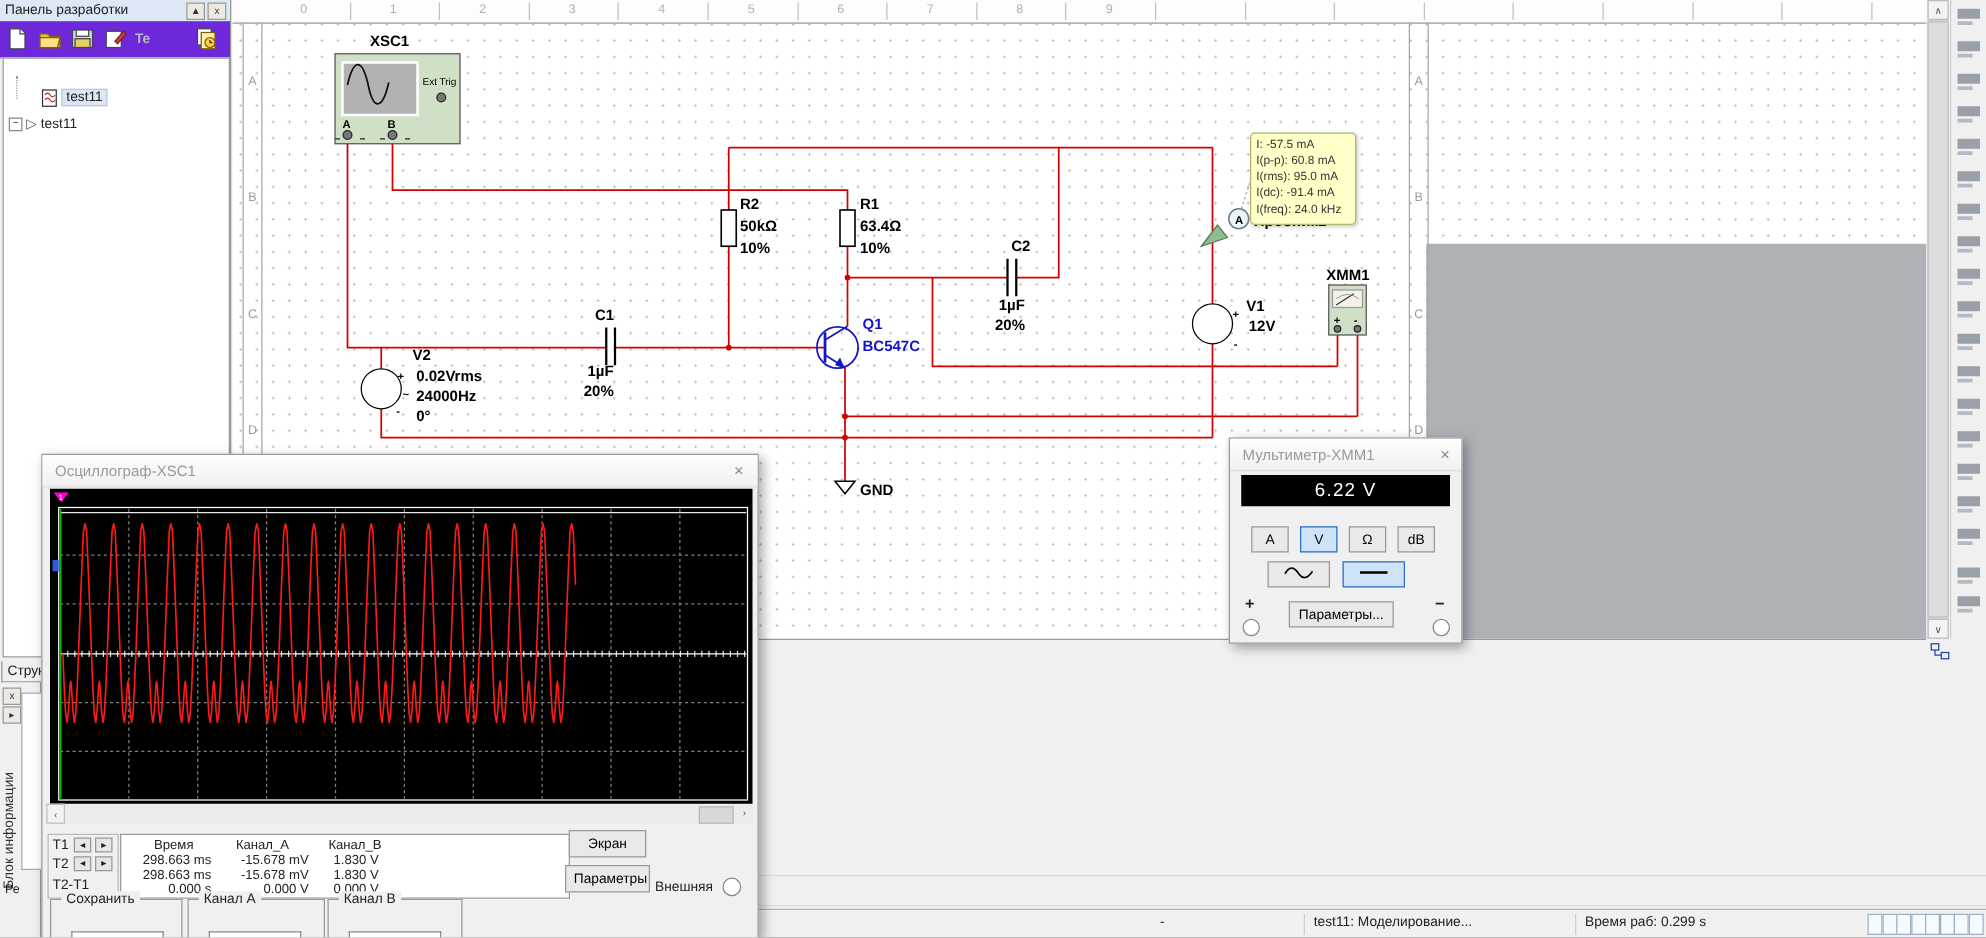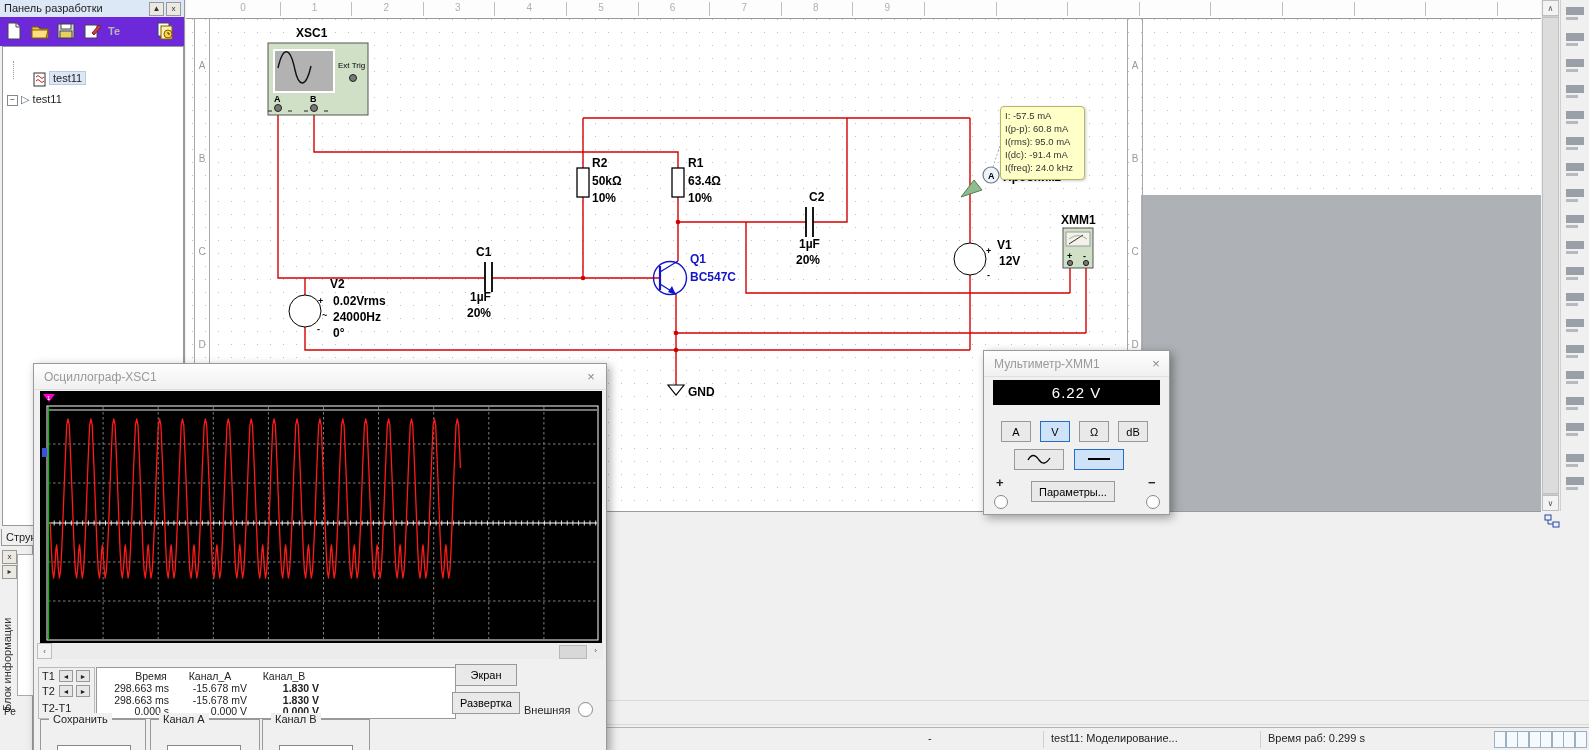--- a/index.html
+++ b/index.html
@@ -30,21 +30,21 @@
   .wtitle{position:absolute;left:0;top:0;right:0;height:26px;background:linear-gradient(#fefefe,#f0f0f0);
      border-bottom:1px solid #e0e0e0;color:#999;font-size:12px;line-height:26px;padding-left:10px;box-sizing:border-box;}
   .wclose{position:absolute;top:5px;width:18px;height:17px;text-align:center;color:#888;font-size:13px;line-height:16px;cursor:default;}
   .btn{position:absolute;background:#e9e9e9;border:1px solid #999;text-align:center;font-size:11px;
        font-family:"Liberation Sans",sans-serif;box-sizing:border-box;}
   .btn.sel{background:#cfe3f8;border:1px solid #2a6cc4;}
   .radio{position:absolute;border:1px solid #888;border-radius:50%;background:#fff;}
   
   .osc-row{position:relative;height:11.5px;}
   .osc-cell{position:absolute;text-align:right;font-size:10.5px;white-space:nowrap;}
-  .osc-cell.c0{left:2px;width:70px;} .osc-cell.c1{left:78px;width:72px;} .osc-cell.c2{left:160px;width:62px;font-weight:bold;}
+  .osc-cell.c0{left:2px;width:70px;} .osc-cell.c1{left:78px;width:72px;} .osc-cell.c2{left:144px;width:62px;}
   .osc-head{position:absolute;top:2px;font-size:10.5px;text-align:center;}
   .group{position:absolute;border:1px solid #999;background:#f0f0f0;box-sizing:border-box;}
   .group>span{position:absolute;left:8px;top:-7px;background:#f0f0f0;padding:0 4px;font-size:11px;}
   .ginput{position:absolute;left:16px;top:25px;width:72px;height:7px;background:#fff;border:1px solid #888;border-bottom:none;}
   .arrbtn{position:absolute;width:14px;height:12px;background:#e6e6e6;border:1px solid #999;font-size:7px;
           line-height:11px;text-align:center;color:#222;box-sizing:border-box;}
   
   #devpanel{left:0;top:0;width:185px;height:528px;background:#f0f0f0;border-right:1px solid #999;z-index:4;box-sizing:border-box;}
   #dp-title{position:absolute;left:0;top:0;right:0;height:17px;background:#dde8f6;border-bottom:1px solid #c0c8d4;
      font-size:11px;line-height:16px;padding-left:4px;color:#222;}
@@ -467,21 +467,21 @@
       <span style="position:absolute;left:3px;top:2px;">T1</span>
       <span class="arrbtn" style="left:20px;top:2px;">◄</span>
       <span class="arrbtn" style="left:37px;top:2px;">►</span>
       <span style="position:absolute;left:3px;top:17px;">T2</span>
       <span class="arrbtn" style="left:20px;top:17px;">◄</span>
       <span class="arrbtn" style="left:37px;top:17px;">►</span>
       <span style="position:absolute;left:3px;top:34px;">T2-T1</span>
     </div>
 
     <div style="position:absolute;left:62px;top:303px;width:358px;height:50px;background:#fff;border:1px solid #999;">
-      <span class="osc-head" style="left:24px;width:60px;">Время</span>
+      <span class="osc-head" style="left:12px;width:60px;">Время</span>
       <span class="osc-head" style="left:80px;width:66px;">Канал_А</span>
       <span class="osc-head" style="left:158px;width:58px;">Канал_В</span>
       <div id="osc-rows" style="position:absolute;left:0;top:14px;width:100%;">
           <div class="osc-row">
             <span class="osc-cell c0">298.663 ms</span>
             <span class="osc-cell c1">-15.678 mV</span>
             <span class="osc-cell c2">1.830 V</span>
           </div>
           <div class="osc-row">
             <span class="osc-cell c0">298.663 ms</span>
@@ -489,21 +489,21 @@
             <span class="osc-cell c2">1.830 V</span>
           </div>
           <div class="osc-row">
             <span class="osc-cell c0">0.000 s</span>
             <span class="osc-cell c1">0.000 V</span>
             <span class="osc-cell c2">0.000 V</span>
           </div>
         </div>
     </div>
     <button class="btn" style="left:421px;top:300px;width:62px;height:22px;">Экран</button>
-    <button class="btn" style="left:418px;top:328px;width:68px;height:22px;">Развертка</button>
+    <button class="btn" style="left:418px;top:328px;width:68px;height:22px;">Параметры</button>
     <span style="position:absolute;left:490px;top:340px;">Внешняя</span>
     <span class="radio" style="left:544px;top:338px;width:13px;height:13px;"></span>
 
     <div class="group" style="left:6px;top:355px;width:106px;height:32px;">
       <span>Сохранить</span>
         <div class="ginput"></div>
       </div>
     <div class="group" style="left:116px;top:355px;width:110px;height:32px;">
       <span>Канал А</span>
         <div class="ginput"></div>

